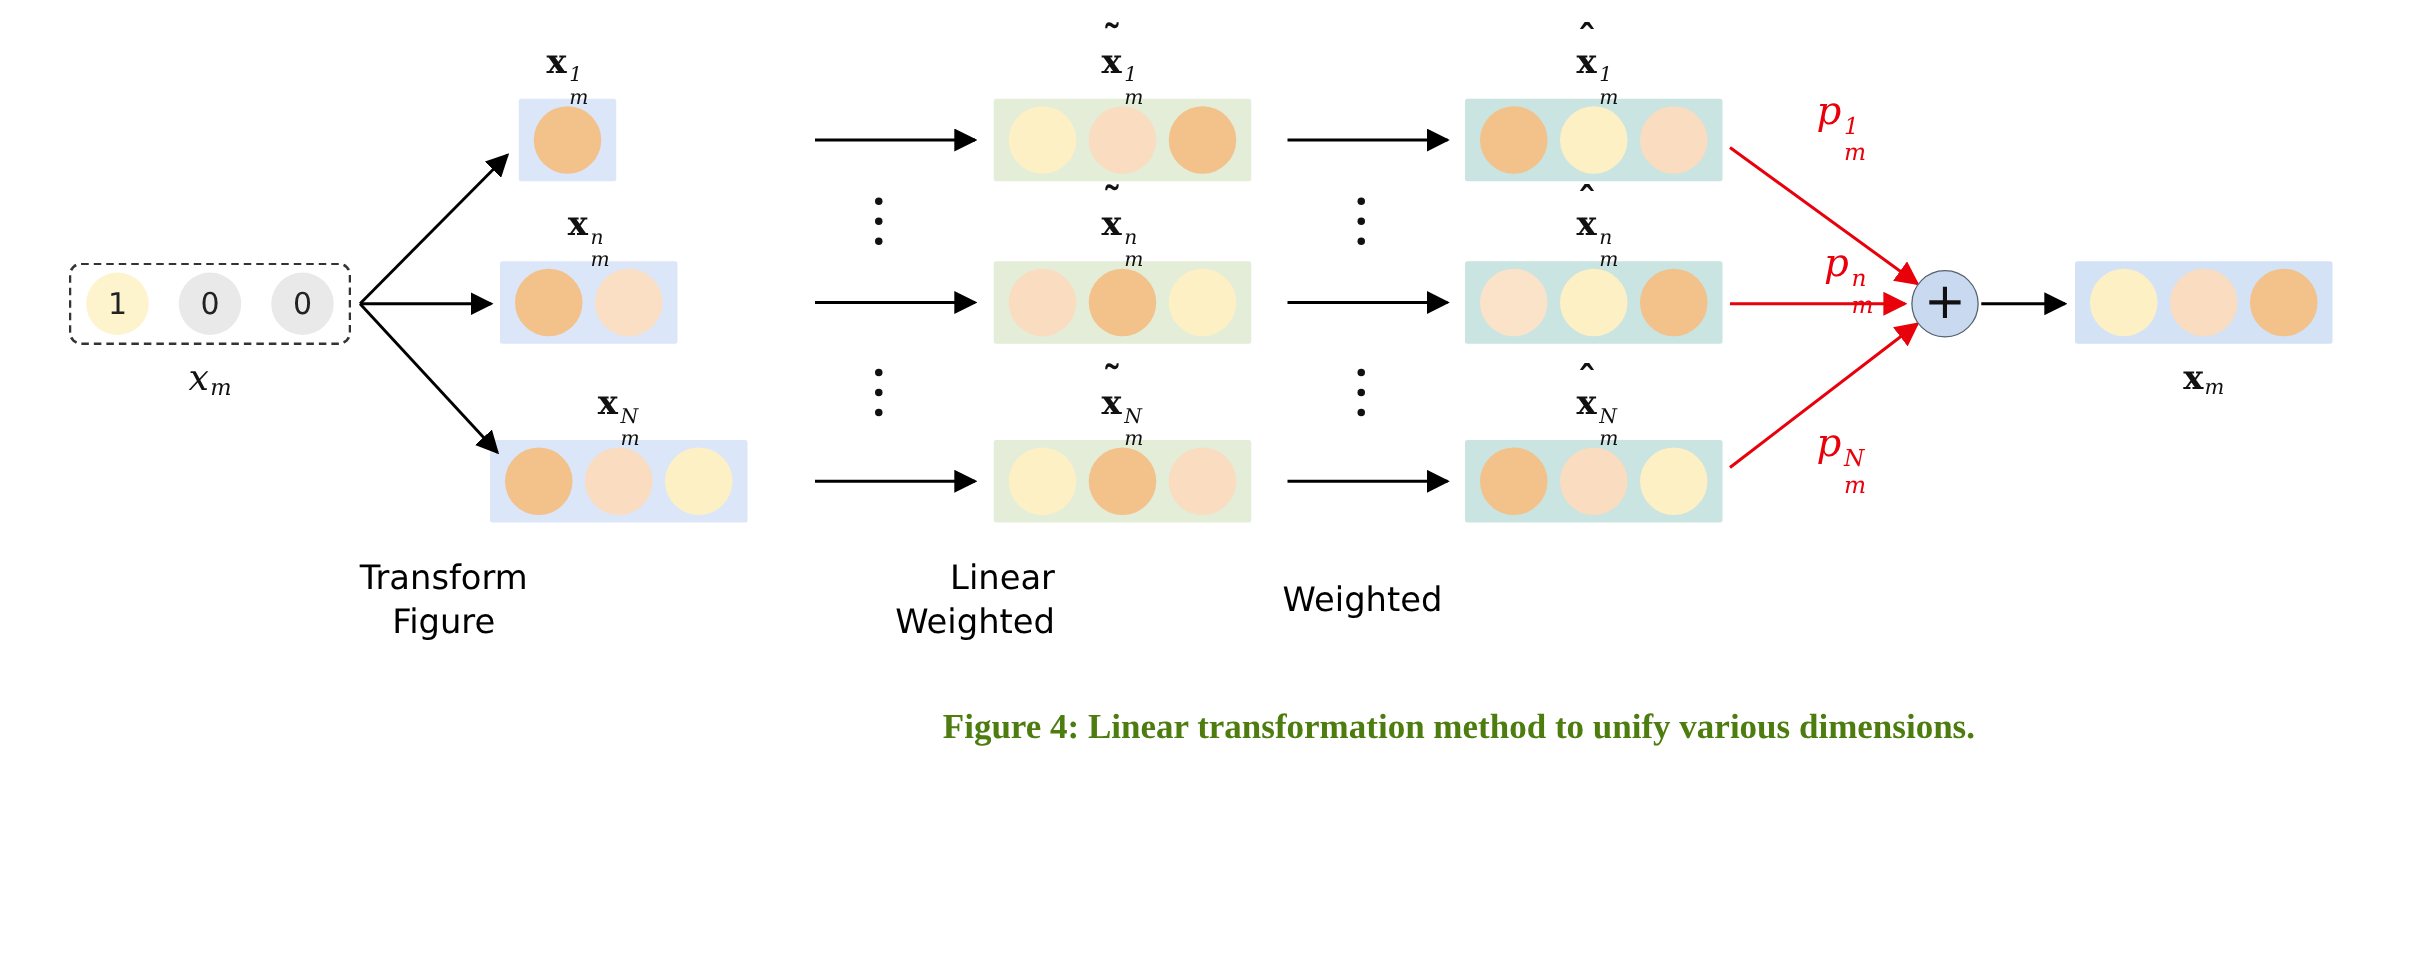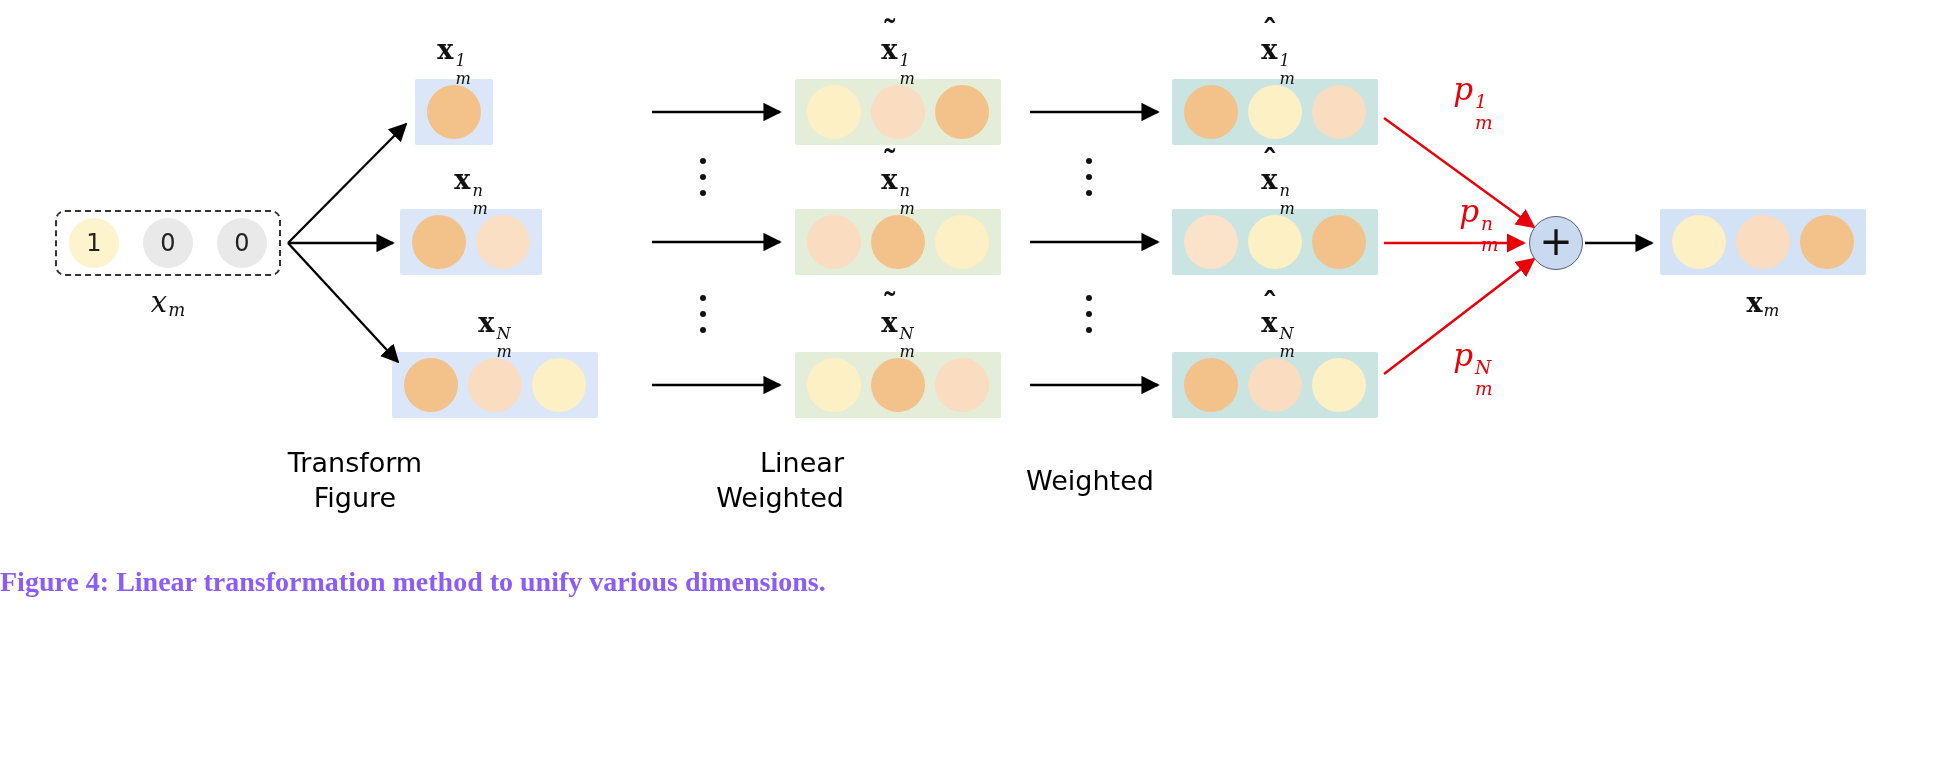--- a/index.html
+++ b/index.html
@@ -69,23 +69,23 @@
   
   .stage {
     position:absolute; top:444px; width:260px; height:74px;
     display:flex; flex-direction:column; align-items:center; justify-content:center;
     font-family:"DejaVu Sans", sans-serif; font-size:27px; color:#000;
     line-height:1.28; text-align:center;
   }
 
   
   .caption {
-    position:absolute; left:0; top:566px; width:1580px; text-align:left;
+    position:absolute; left:0; top:566px; width:1580px; text-align:right;
     font-family:"Liberation Serif", serif; font-weight:bold; font-size:28px;
-    color:#8b5cf6;
+    color:#4d7c0f;
   }
 
   svg.arrows { position:absolute; left:0; top:0; z-index:5; pointer-events:none; }
 </style>
 </head>
 <body>
 
 <div class="canvas">
 
   <div class="onehot">

